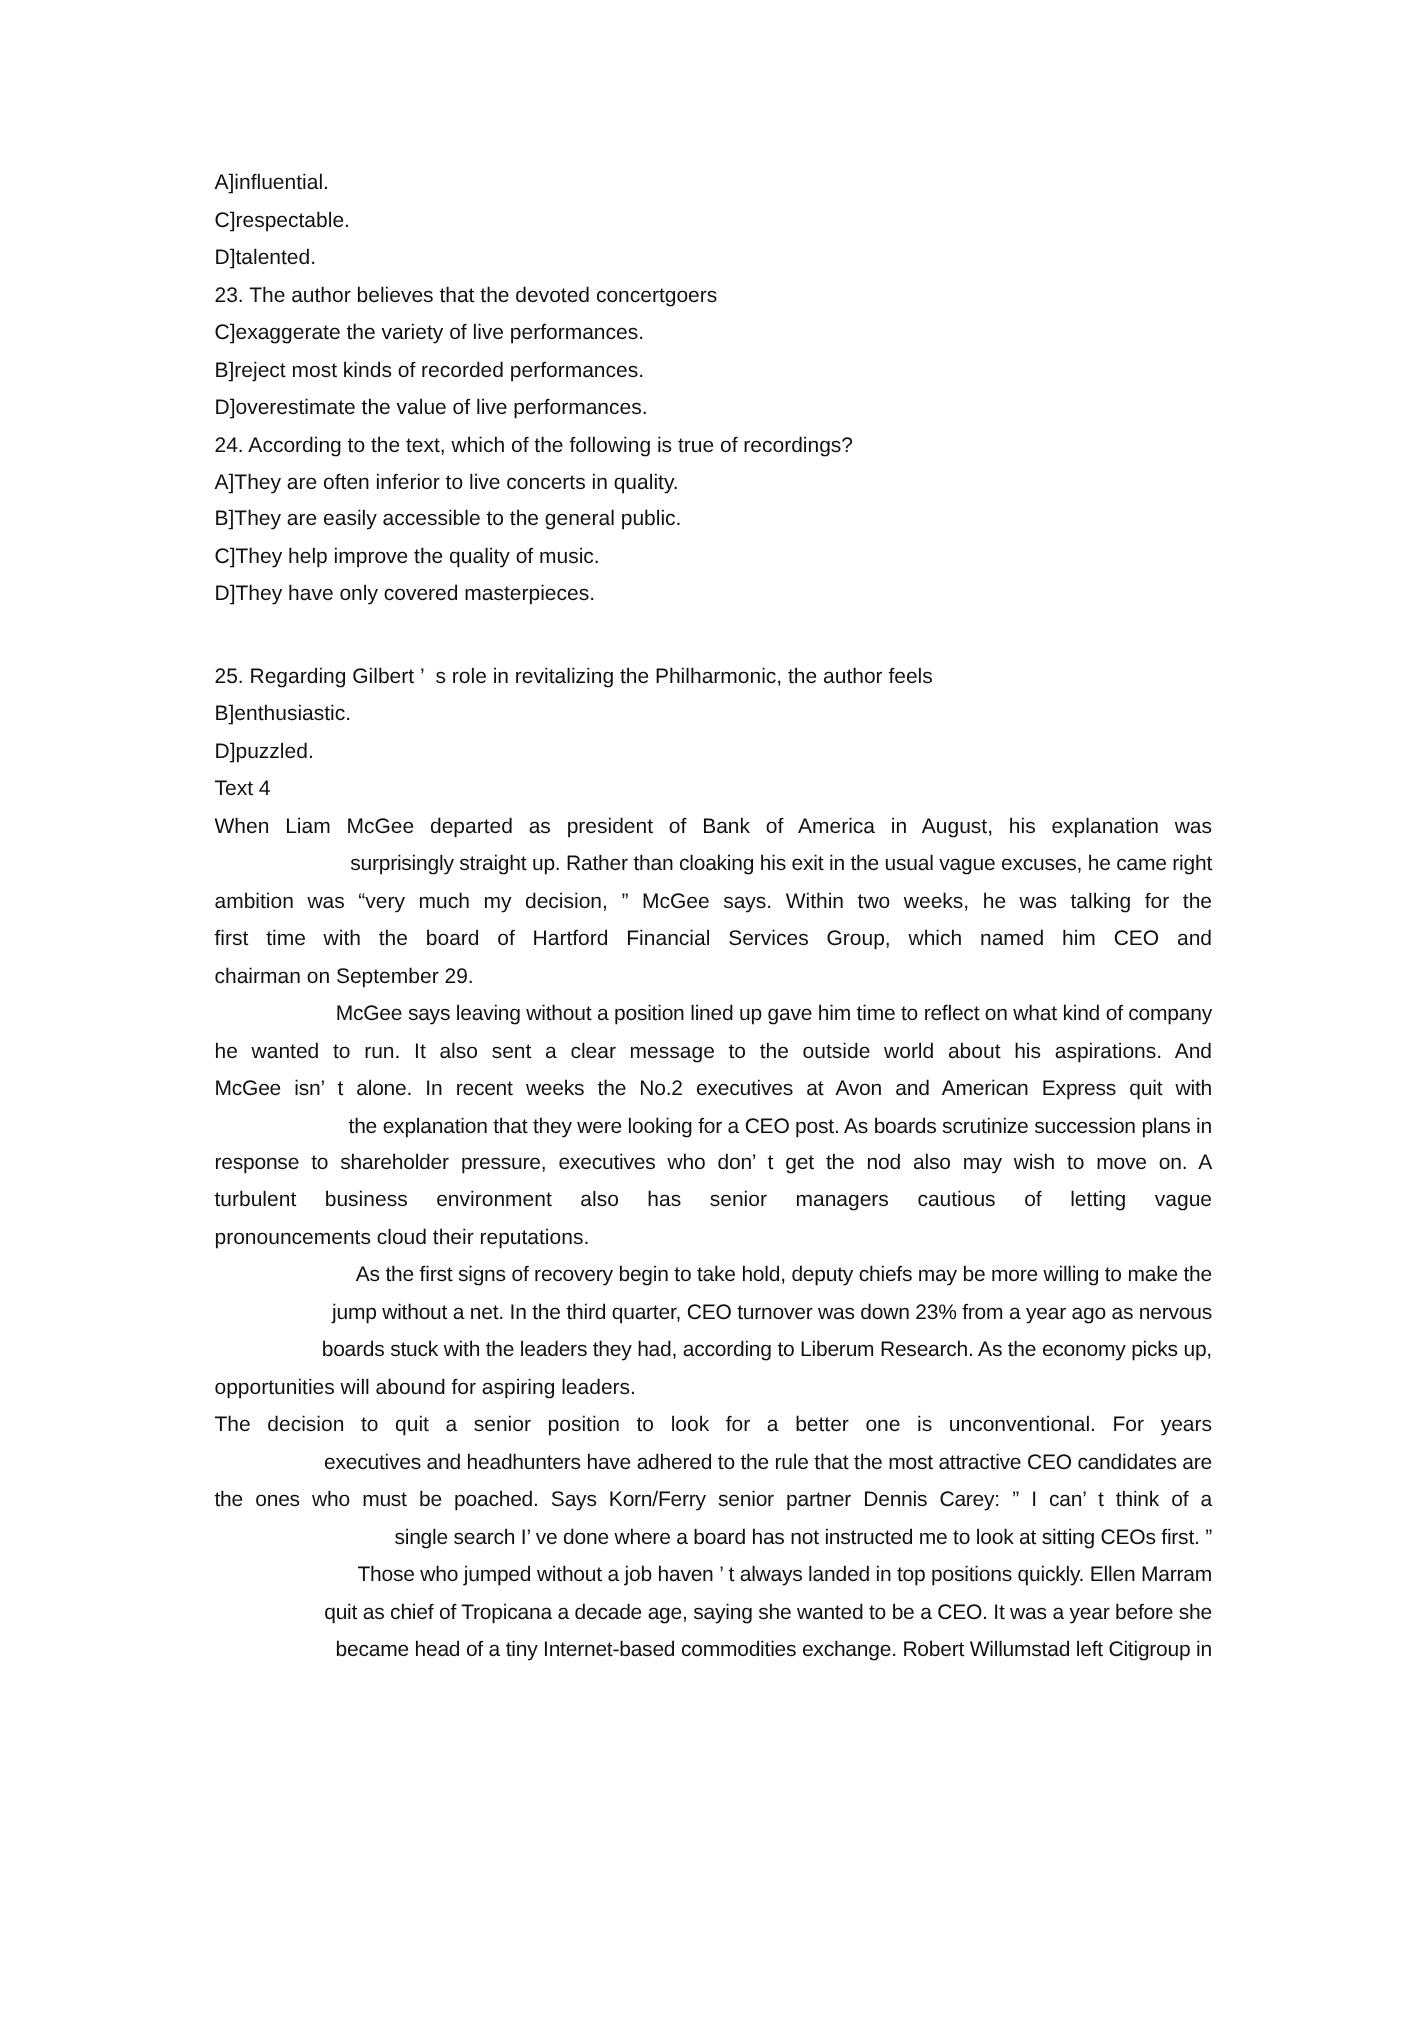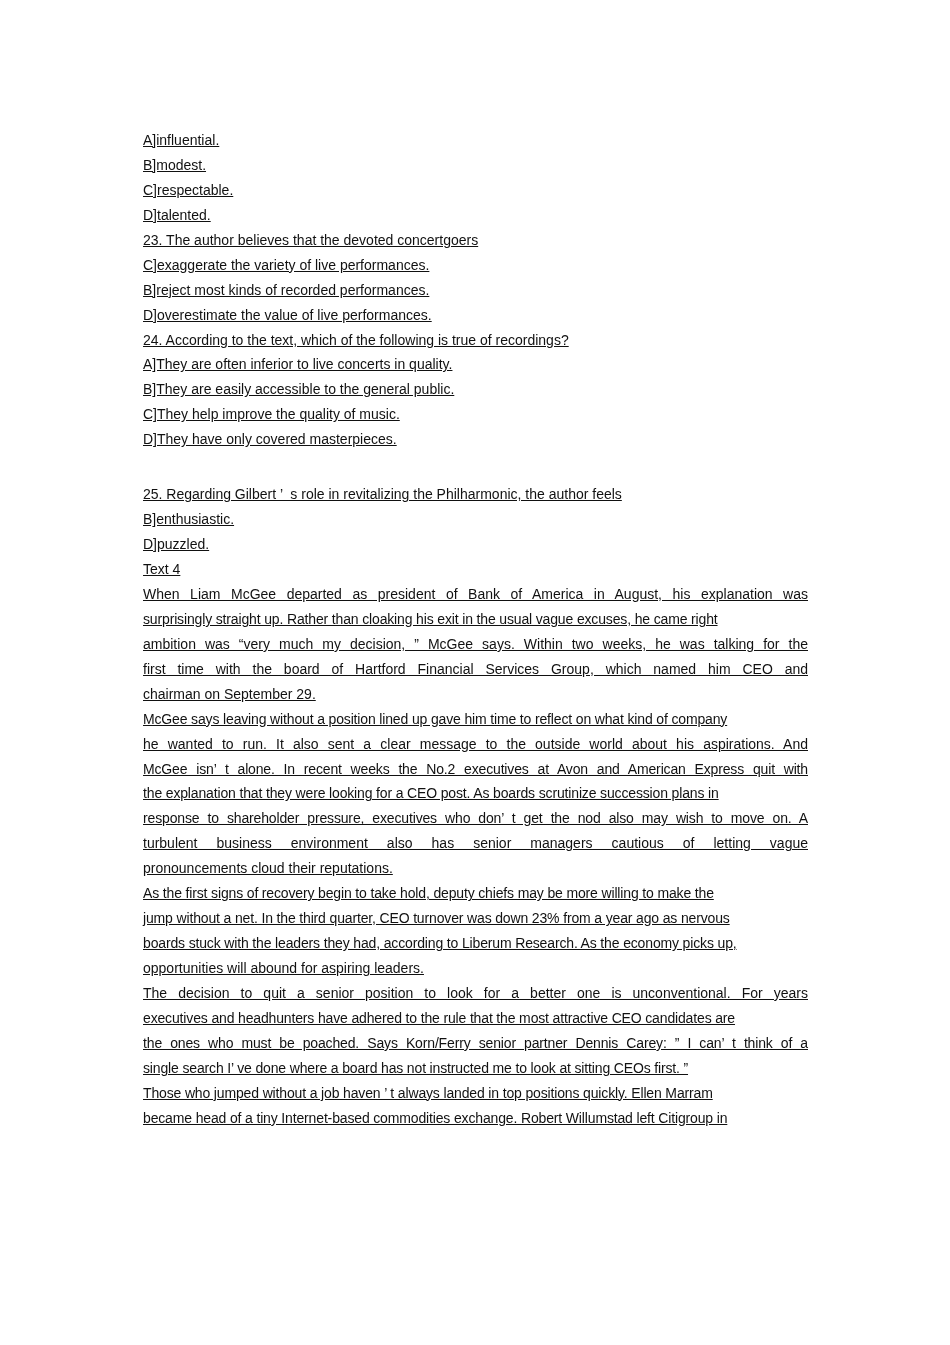--- a/index.html
+++ b/index.html
@@ -11,47 +11,46 @@
     width: 950px;
     height: 1345px;
     position: relative;
     overflow: hidden;
     font-family: "Liberation Sans", "DejaVu Sans", sans-serif;
     color: #111111;
   }
   .page {
     position: absolute;
     left: 143px;
-    top: 128px;
+    top: 109px;
     width: 665px;
-    text-decoration: underline;
   }
   .line {
     height: 24.95px;
     line-height: 24.95px;
     font-size: 14px;
     white-space: nowrap;
     overflow: visible;
   }
   .justify {
     text-align: justify;
     text-align-last: justify;
     white-space: normal;
   }
   .condensed {
     letter-spacing: -0.15px;
+    text-align: right;
   }
 </style>
 </head>
 <body>
 
 <div class="page">
 
   <div class="line">A]influential.</div>
-  <div class="line">B]modest.</div>
   <div class="line">C]respectable.</div>
   <div class="line">D]talented.</div>
 
   <div class="line">23. The author believes that the devoted concertgoers</div>
   <div class="line">C]exaggerate the variety of live performances.</div>
   <div class="line">B]reject most kinds of recorded performances.</div>
   <div class="line">D]overestimate the value of live performances.</div>
 
   <div class="line">24. According to the text, which of the following is true of recordings?</div>
   <div class="line">A]They are often inferior to live concerts in quality.</div>
@@ -89,16 +88,17 @@
     <div class="line condensed">boards stuck with the leaders they had, according to Liberum Research. As the economy picks up,</div>
     <div class="line">opportunities will abound for aspiring leaders.</div>
   </div>
 
   <div>
     <div class="line justify">The decision to quit a senior position to look for a better one is unconventional. For years</div>
     <div class="line condensed">executives and headhunters have adhered to the rule that the most attractive CEO candidates are</div>
     <div class="line justify condensed">the ones who must be poached. Says Korn/Ferry senior partner Dennis Carey: ” I can’ t think of a</div>
     <div class="line condensed">single search I’ ve done where a board has not instructed me to look at sitting CEOs first. ”</div>
     <div class="line condensed">Those who jumped without a job haven ’ t always landed in top positions quickly. Ellen Marram</div>
+    <div class="line condensed">quit as chief of Tropicana a decade age, saying she wanted to be a CEO. It was a year before she</div>
     <div class="line condensed">became head of a tiny Internet-based commodities exchange. Robert Willumstad left Citigroup in</div>
   </div>
 
 </div>
 
 </body></html>

